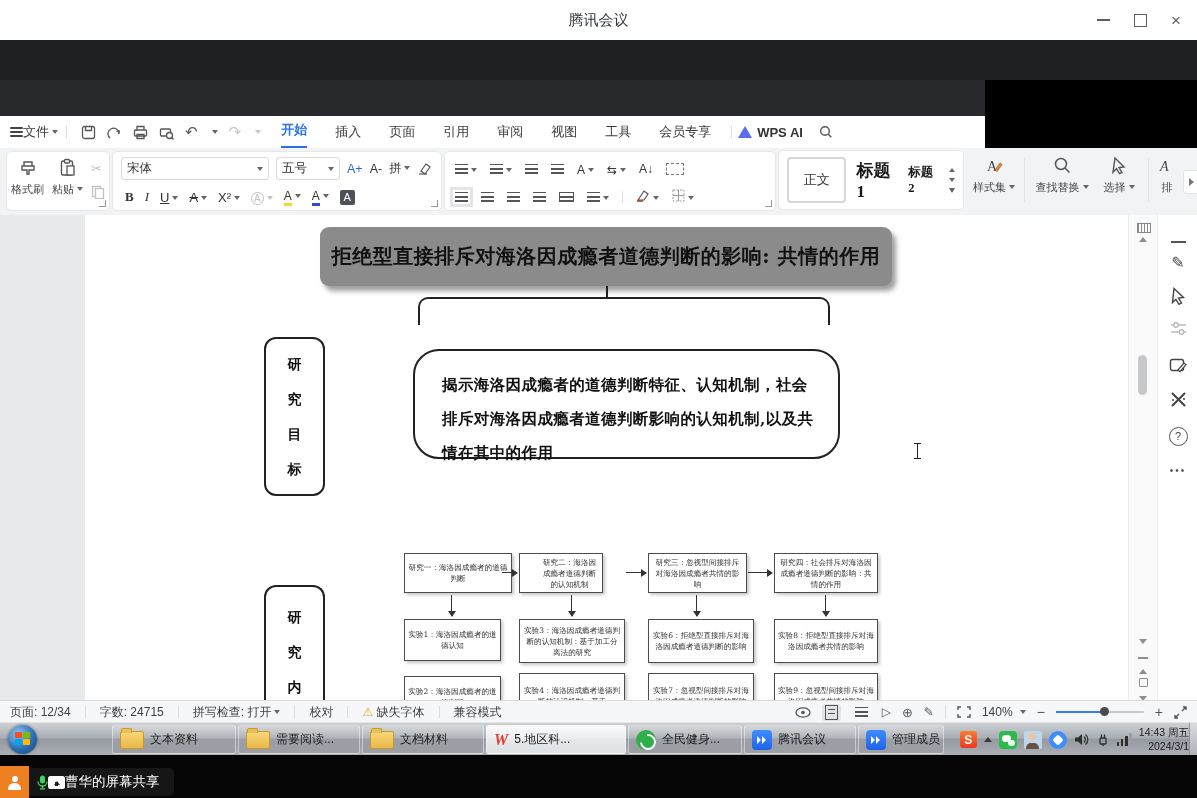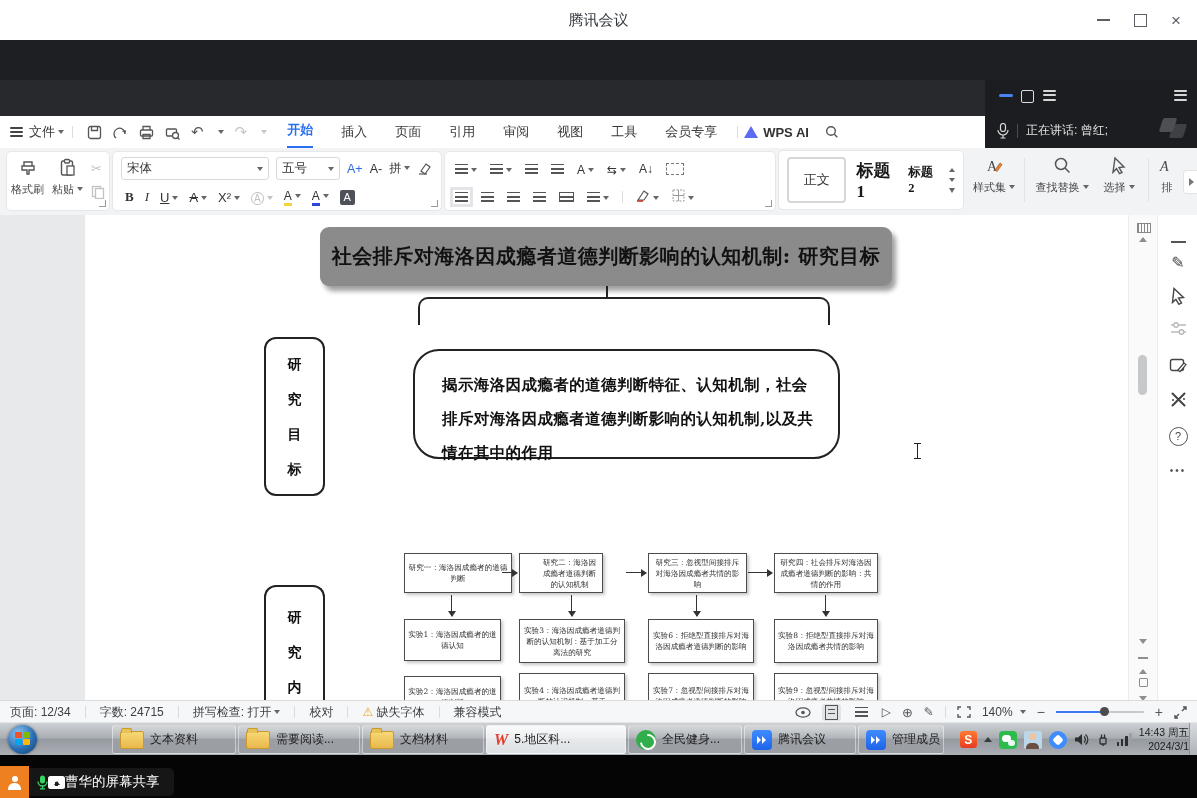--- a/index.html
+++ b/index.html
@@ -198,54 +198,28 @@
       <span>文献记录-2024-1-2.docx</span>
     </div>
     <div class="abs tab off" style="left:684px;width:212px;">
       <span class="dicon w">W</span>
       <span>童年创伤的相关资料 2024-1-2.doc</span>
     </div>
     <div class="abs tplus">+</div>
     <span class="chev lt abs" style="left:931px;top:96px;"></span>
   </div>
 
-  <div class="abs winctrl">
-    <span class="mindash"></span>
-    <span class="wsq"></span>
-    <span class="wburger bars light">
-        <i></i>
-        <i></i>
-        <i></i>
-      </span>
-    <span class="panelmenu bars light">
-        <i></i>
-        <i></i>
-        <i></i>
-      </span>
-    <div class="microw">
-      <svg width="12" height="16" viewBox="0 0 12 16">
-        <rect x="3.5" y="0.5" width="5" height="8" rx="2.5" fill="none" stroke="#d9d9d9" stroke-width="1.2"></rect>
-        <path d="M1 7 a5 5 0 0 0 10 0 M6 12 v3 M3.5 15 h5" fill="none" stroke="#d9d9d9" stroke-width="1.2"></path>
-      </svg>
-      <span class="micdiv"></span>
-      <span>正在讲话: 曾红;</span>
-    </div>
-    <div class="ghostlogo">
-        <i></i>
-        <i></i>
-      </div>
-  </div>
 
   <div class="abs menubar">
     <span class="bars" style="margin-left:10px;">
         <i></i>
         <i></i>
         <i></i>
       </span>
-    <span style="margin-left:6px;">文件</span>
+    <span style="">文件</span>
     <span class="chev"></span>
     <span class="sep" style="margin:0 8px;"></span>
     <span class="qicons">
       <svg width="15" height="15" viewBox="0 0 15 15">
           <rect x="1.5" y="1.5" width="12" height="12" rx="2" fill="none" stroke="#555" stroke-width="1.3"></rect>
           <path d="M4.5 1.5 v4 h6 v-4" fill="none" stroke="#555" stroke-width="1.3"></path>
         </svg>
       <svg width="15" height="15" viewBox="0 0 15 15">
           <path d="M3 13 a5.5 5.5 0 1 1 9 -4" fill="none" stroke="#555" stroke-width="1.3"></path>
           <path d="M12.5 5.5 l-3 1 m3 -1 l-1 3" stroke="#555" stroke-width="1.3"></path>
@@ -418,21 +392,21 @@
       <span>排</span>
     </div>
     <div class="morebtn">
         <span class="rchev"></span>
       </div>
   </div>
 
   <div class="abs docarea">
     <div class="page"></div>
 
-    <div class="titlebox kai">社会排斥对海洛因成瘾者道德判断影响的认知机制: 研究目标</div>
+    <div class="titlebox kai">拒绝型直接排斥对海洛因成瘾者道德判断的影响: 共情的作用</div>
     <div class="stem"></div>
     <div class="bracket"></div>
 
     <div class="vbox kai" style="left:264px;top:122px;width:57px;height:155px;">
       <span>研究目标</span>
     </div>
     <div class="goalbox kai">揭示海洛因成瘾者的道德判断特征、认知机制，社会排斥对海洛因成瘾者道德判断影响的认知机制,以及共情在其中的作用</div>
 
     <span class="caret">
         <i></i>

